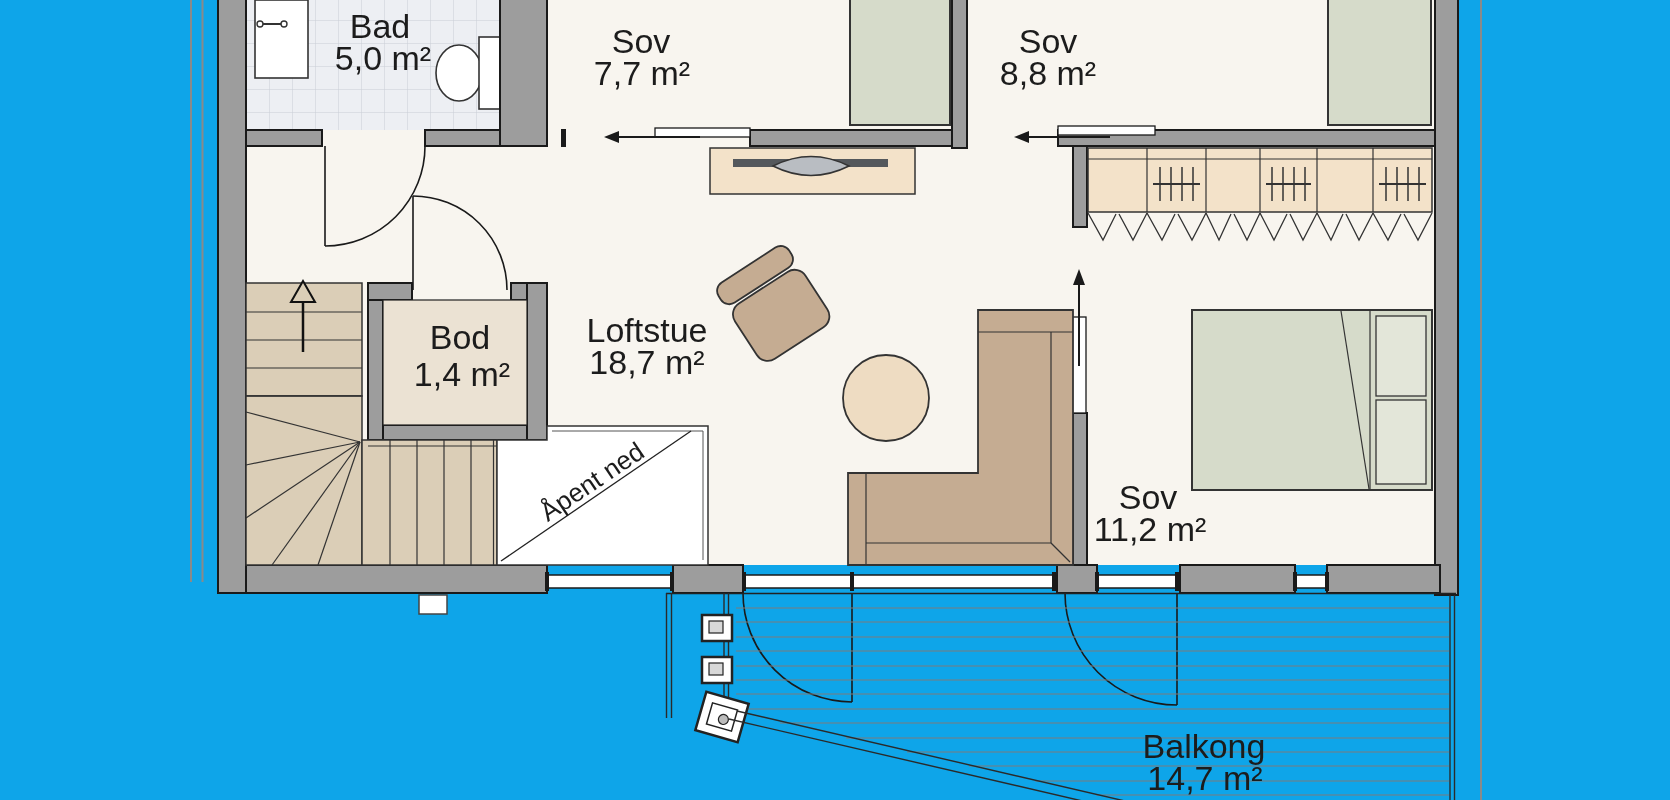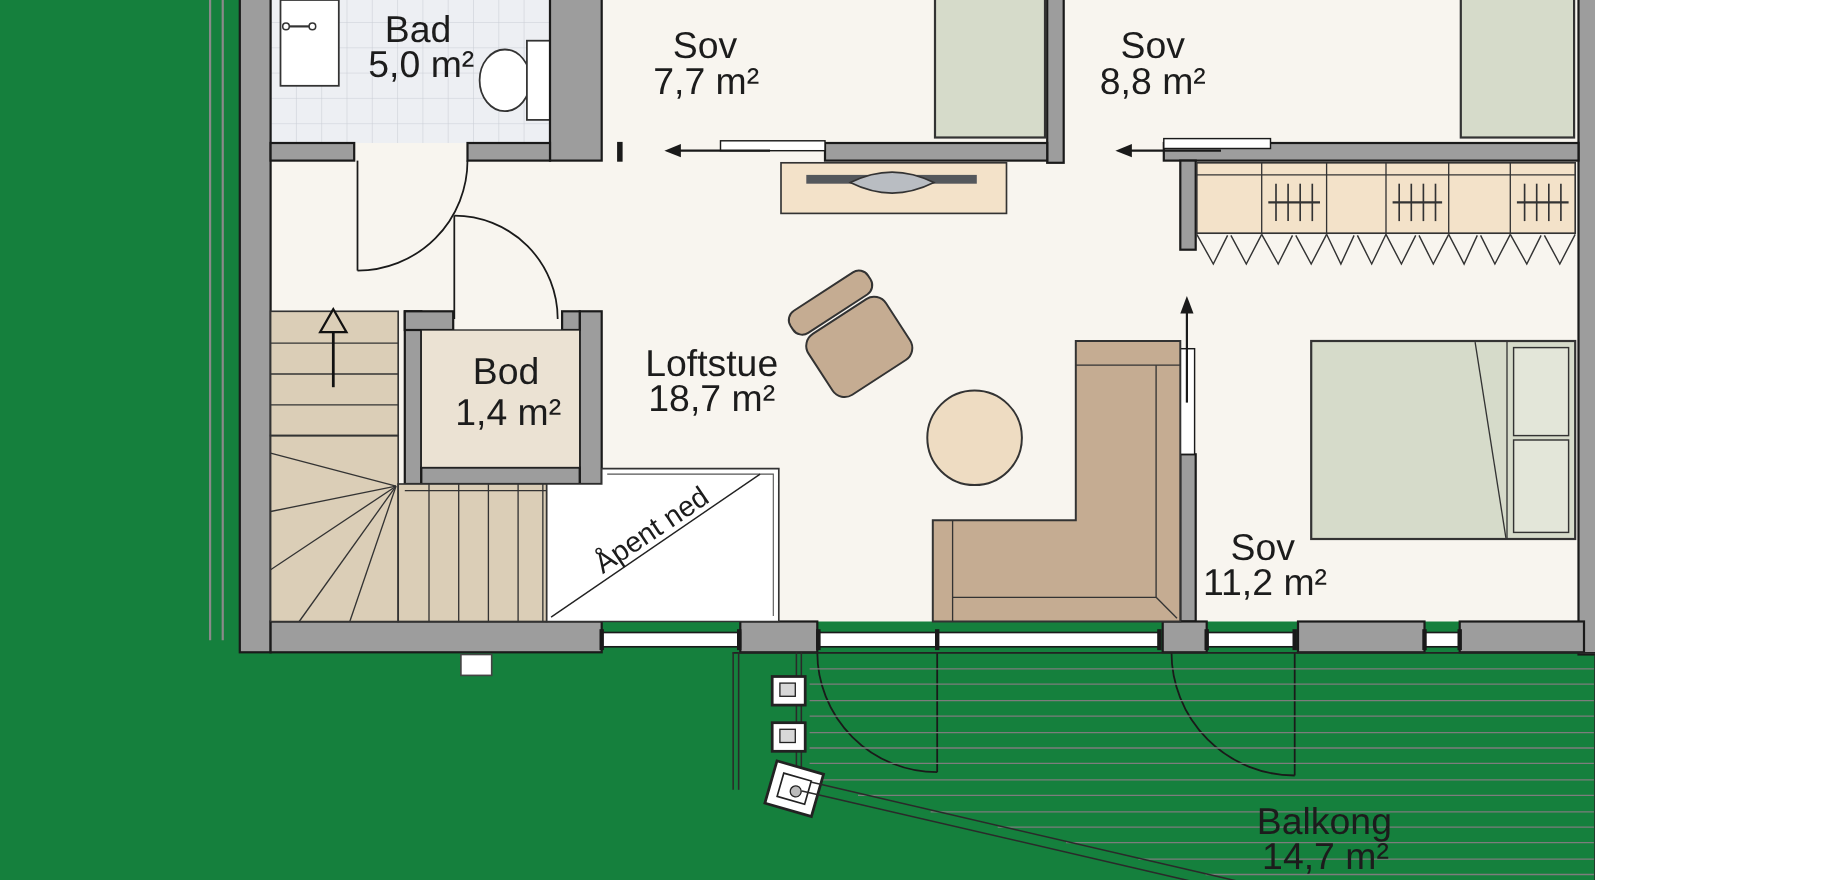--- a/index.html
+++ b/index.html
@@ -1,16 +1,16 @@
 <!DOCTYPE html>
 <html style="--wall: #9d9d9d; --ink: #1a1a1a; --outline: #333333; --floor: #f8f5ef; --badfloor: #edeff3; --tileline: #c9cdd5; --bodfloor: #ebe2d3; --stairs: #dbceb7; --bed: #d6dbca; --pillow: #e3e6d9; --sofa: #c5ac92; --pouf: #eedcc2; --cabinet: #f3e2c9; --tv: #54585c; --text: #1c1c1c;"><head>
 <meta charset="utf-8">
 <style>
   html,body{margin:0;padding:0;background:#fff;}
-  .stage{width:1450px;height:800px;background:#15803d;position:relative;overflow:hidden;
+  .stage{width:1670px;height:800px;background:#0ea5e9;position:relative;overflow:hidden;
          font-family:"Liberation Sans",sans-serif;}
   svg{display:block;}
   .wall{fill:var(--wall);stroke:var(--ink);stroke-width:2;}
   .band{fill:#ffffff;stroke:var(--ink);stroke-width:1.5;}
   .jamb{fill:var(--ink);}
   .door{stroke:var(--ink);stroke-width:1.6;fill:none;}
   .slide{fill:#ffffff;stroke:var(--ink);stroke-width:1.3;}
   .arrow{stroke:var(--ink);stroke-width:2;fill:none;}
   .ahead{fill:var(--ink);}
   .furn{fill:var(--sofa);stroke:var(--outline);stroke-width:1.8;}

